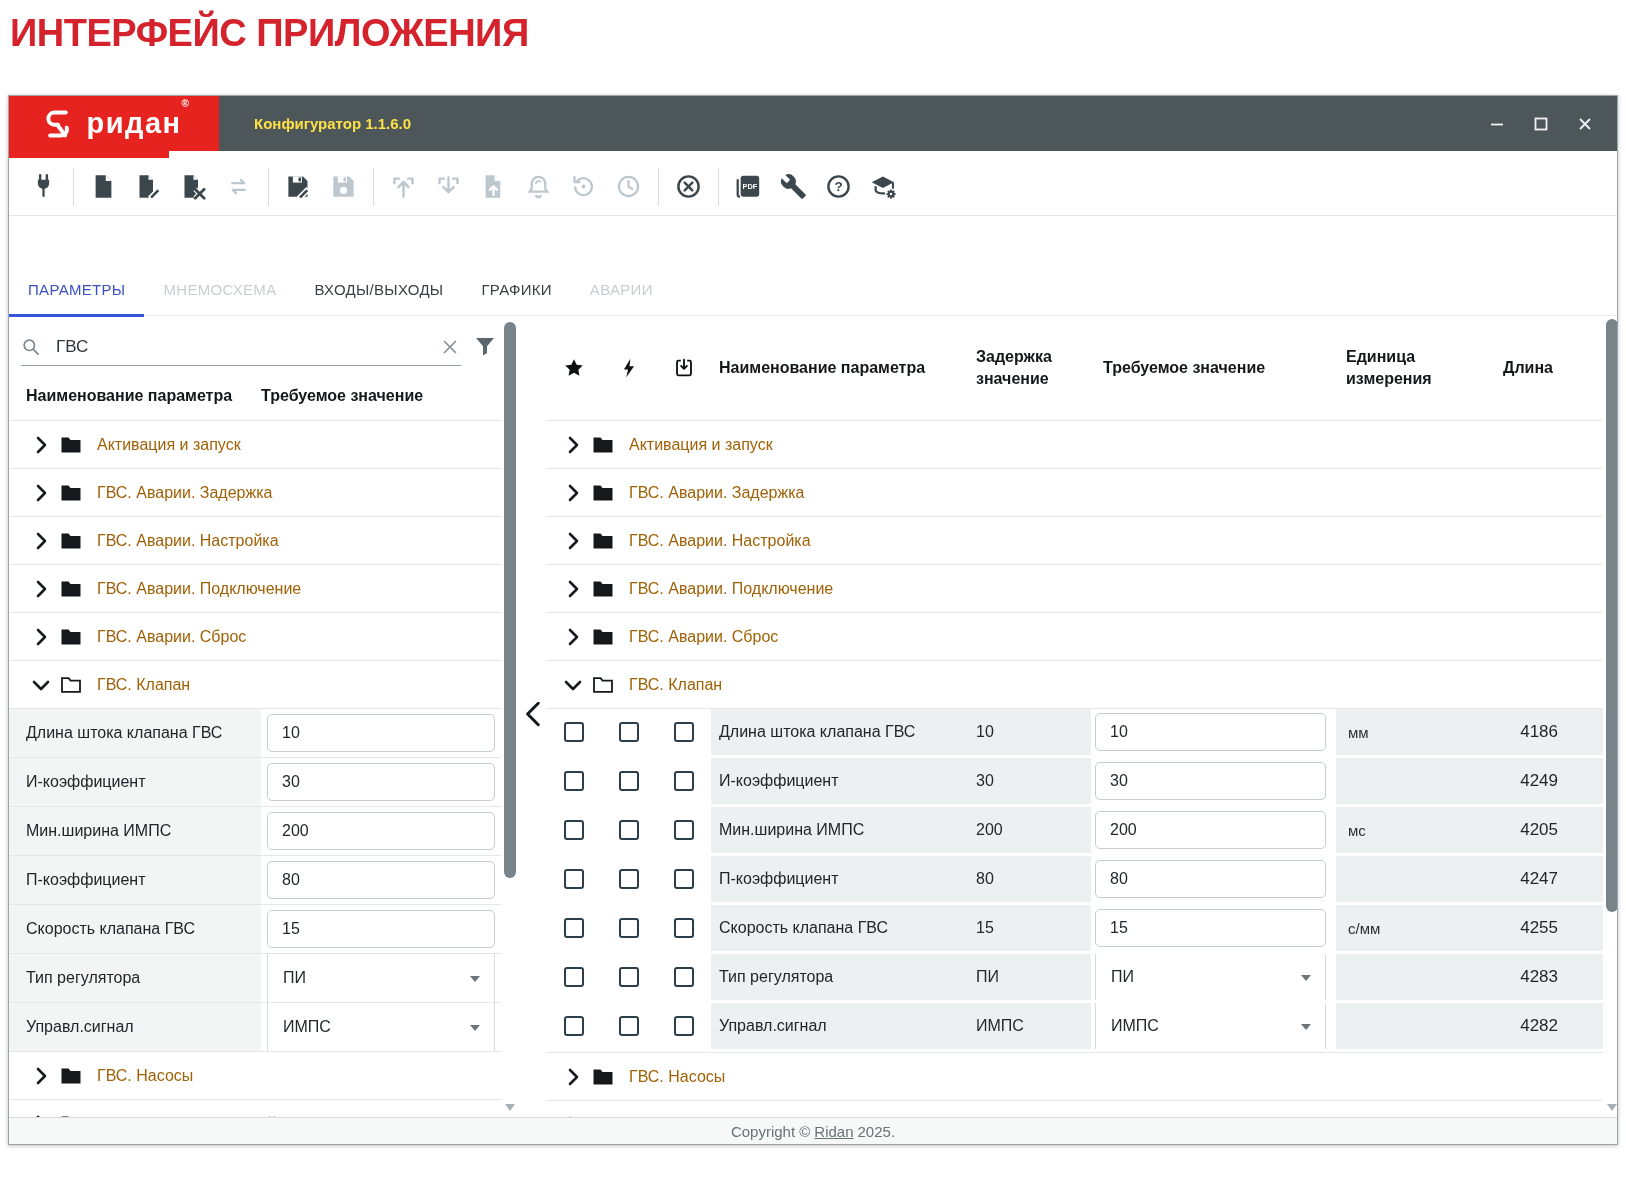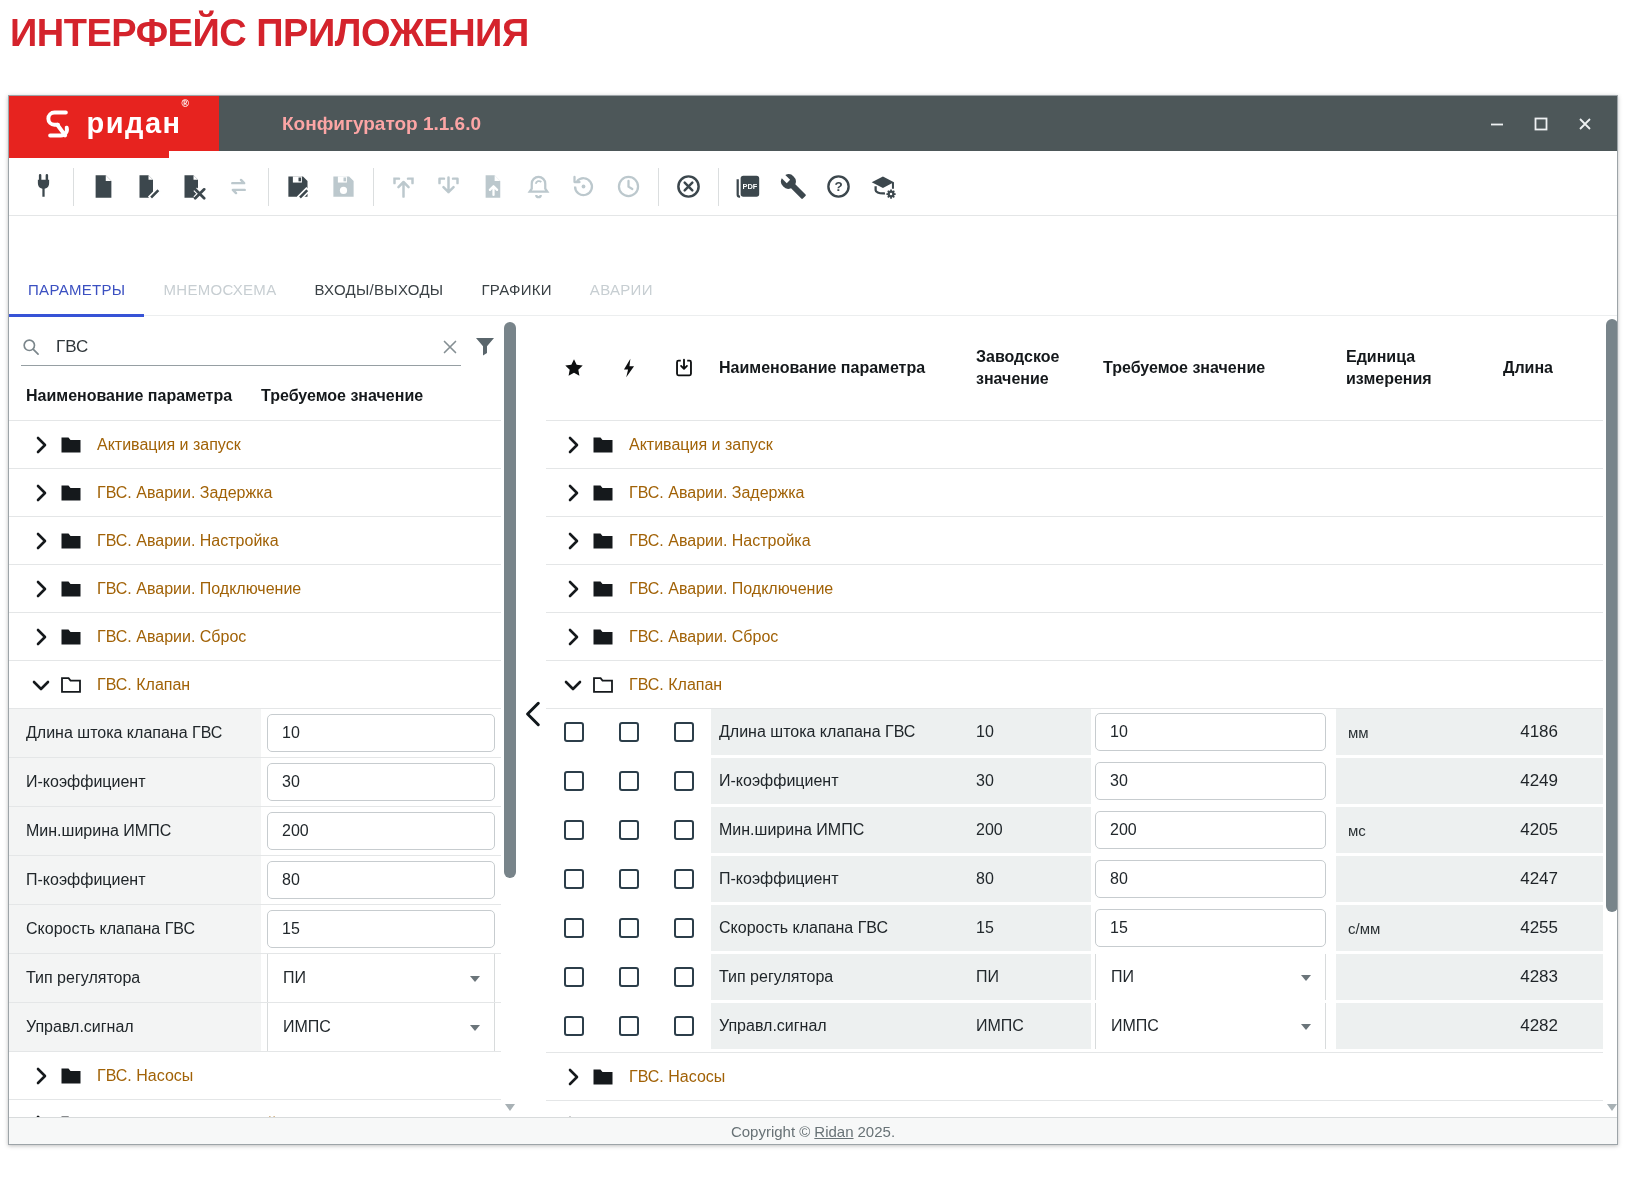--- a/index.html
+++ b/index.html
@@ -15,21 +15,21 @@
     border:1px solid #9da4a8; background:#fff; box-shadow:0 1px 4px rgba(0,0,0,.25); }
 
   
   .titlebar{ position:absolute; left:0; top:0; right:0; height:55px; background:#4d5759;
     display:flex; align-items:center;gap:35px; }
   .logo{ width:210px; height:55px; background:#e7231f; display:flex; align-items:center;
     justify-content:center; gap:9px; flex:0 0 auto; }
   .logo svg{ width:40px; height:40px; }
   .brand{ color:#fff; font-size:29px; font-weight:bold; letter-spacing:1.5px; line-height:1; }
   .brand-mark{ color:#fff; font-size:10px; vertical-align:top; position:relative; top:-10px; }
-  .app-title{ color:#fca5a5; font-weight:bold; font-size:19px; margin-left:28px; }
+  .app-title{ color:#fde047; font-weight:bold; font-size:15px; }
   .win-controls{ margin-left:auto; display:flex; align-items:center; gap:16px; padding-right:18px; }
   .win-btn{ width:28px; height:28px; display:flex; align-items:center; justify-content:center; cursor:pointer; }
   .win-btn svg{ width:16px; height:16px; stroke:#eef1f2; stroke-width:1.8; fill:none; }
   .red-strip{ position:absolute; left:0; top:55px; width:160px; height:7px; background:#e7231f; }
 
   
   .toolbar{ position:absolute; left:0; top:62px; right:0; height:58px; display:flex;
     align-items:center; padding-left:12px; border-bottom:1px solid #e4e6e7; background:#fff; }
   .tbtn{ width:45px; height:38px; display:flex; align-items:center; justify-content:center; cursor:pointer; }
   .tbtn svg{ width:27px; height:27px; }
@@ -476,21 +476,21 @@
               <path d="M13.5 2L6.5 13.5h4.5L9 22l8.5-12h-5L13.5 2z" fill="#0d0f10"></path>
             </svg>
         </span>
         <span class="hic">
           <svg viewBox="0 0 24 24">
               <path d="M8.5 4H6a1.6 1.6 0 0 0-1.6 1.6v12.8A1.6 1.6 0 0 0 6 20h12a1.6 1.6 0 0 0 1.6-1.6V5.6A1.6 1.6 0 0 0 18 4h-2.5" fill="none" stroke="#0d0f10" stroke-width="2"></path>
               <path d="M12 3v9.5M8.8 9.7l3.2 3.2 3.2-3.2" fill="none" stroke="#0d0f10" stroke-width="2" stroke-linecap="round" stroke-linejoin="round"></path>
             </svg>
         </span>
         <span class="rh name">Наименование параметра</span>
-        <span class="rh fact">Заводское значение</span>
+        <span class="rh fact">Задержка значение</span>
         <span class="rh req">Требуемое значение</span>
         <span class="rh unit">Единица измерения</span>
         <span class="rh addr">Длина</span>
       </div>
 
       <div class="rrows">
         <div class="row-group" style="padding-left:15px;">
           <svg class="chev" viewBox="0 0 24 24">
               <path d="M9 5l7 7-7 7" stroke="#15191c" stroke-width="2.6" fill="none" stroke-linecap="round" stroke-linejoin="round"></path>
             </svg>

